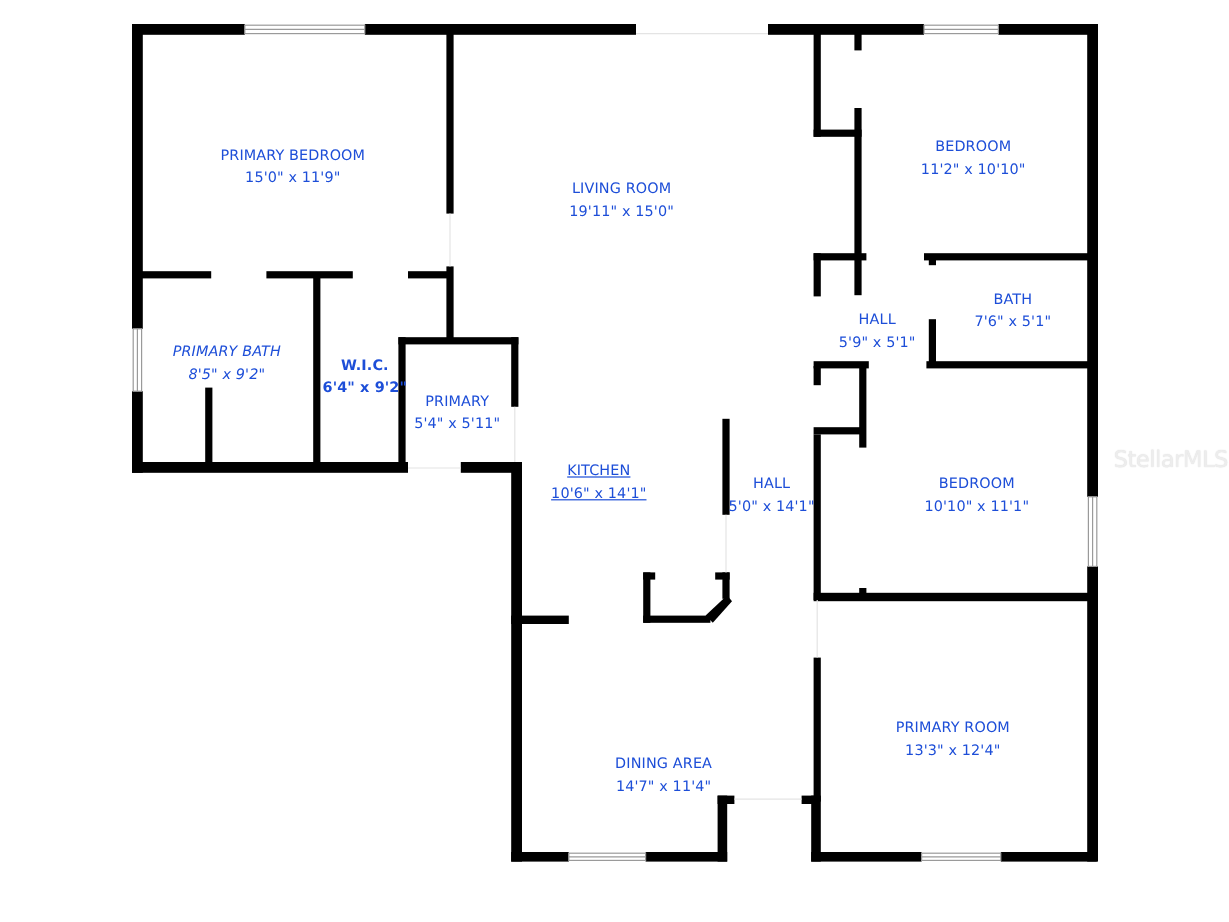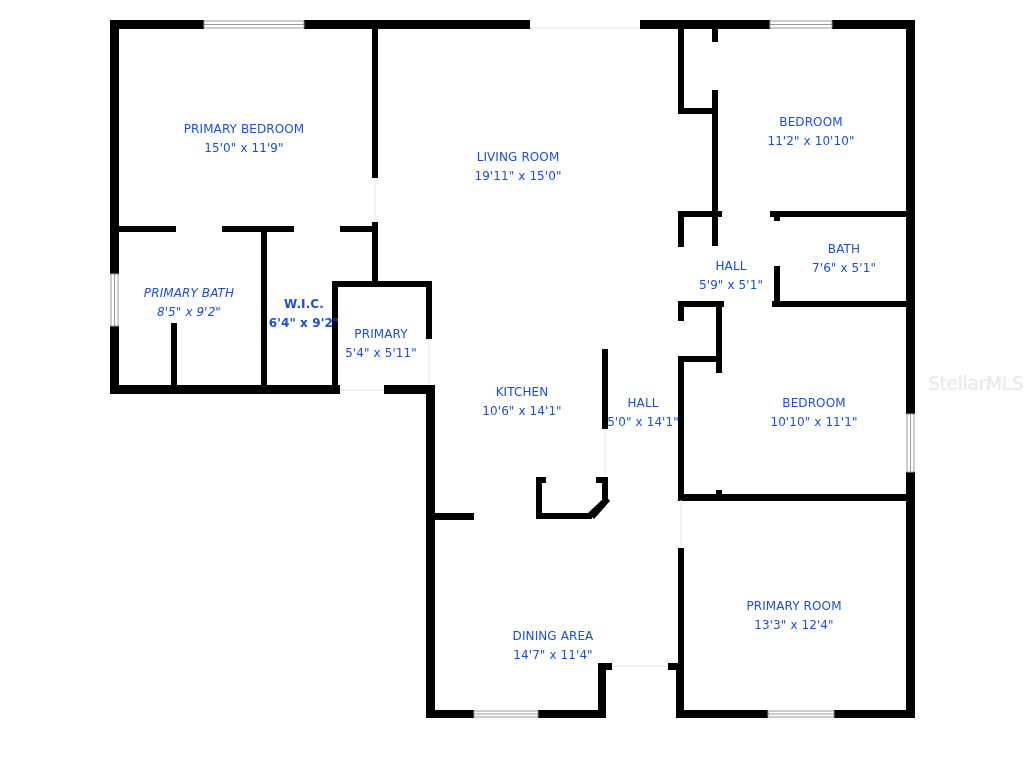--- a/index.html
+++ b/index.html
@@ -147,21 +147,21 @@
   <span class="room-dim">8'5" x 9'2"</span>
 </div>
 <div class="room-label" style="left:304px; top:295px;font-weight:bold;">
   <span class="room-name">W.I.C.</span>
   <span class="room-dim">6'4" x 9'2"</span>
 </div>
 <div class="room-label" style="left:381px; top:325px;">
   <span class="room-name">PRIMARY</span>
   <span class="room-dim">5'4" x 5'11"</span>
 </div>
-<div class="room-label" style="left:522px; top:383px;">
+<div class="room-label" style="left:499px; top:383px;text-decoration:underline;">
   <span class="room-name">KITCHEN</span>
   <span class="room-dim">10'6" x 14'1"</span>
 </div>
 <div class="room-label" style="left:643px; top:394px;">
   <span class="room-name">HALL</span>
   <span class="room-dim">5'0" x 14'1"</span>
 </div>
 <div class="room-label" style="left:814px; top:394px;">
   <span class="room-name">BEDROOM</span>
   <span class="room-dim">10'10" x 11'1"</span>

